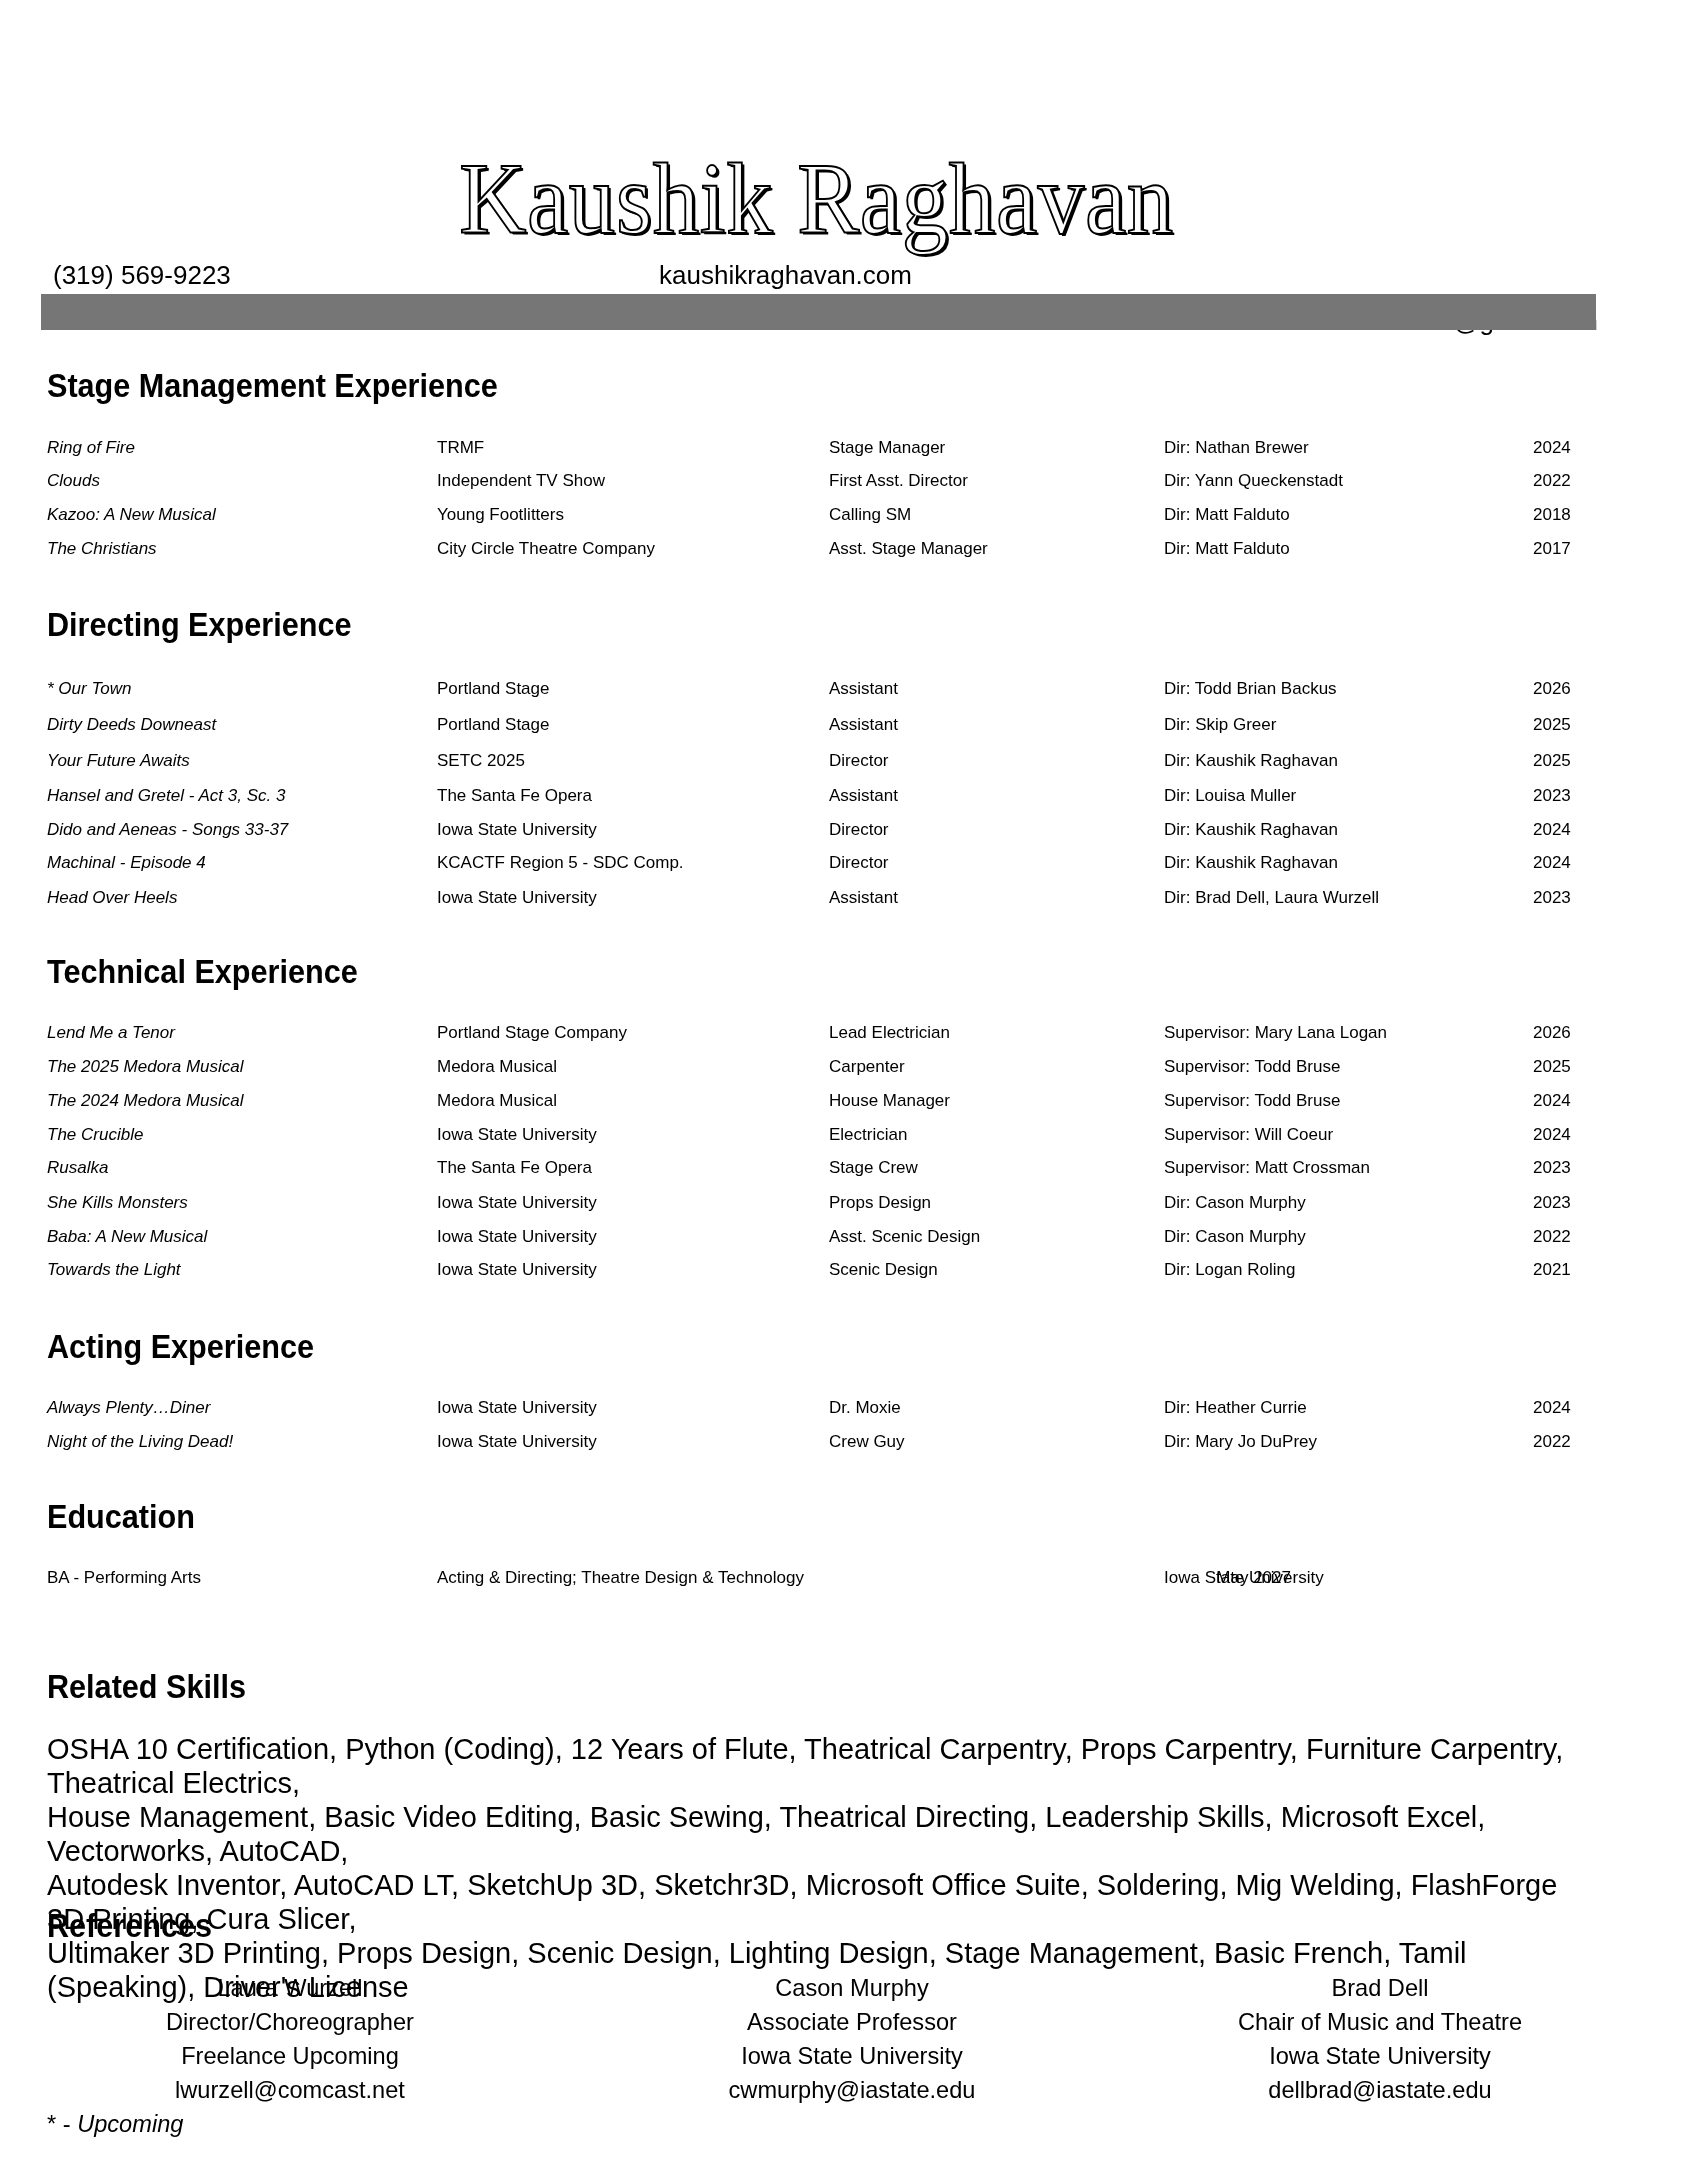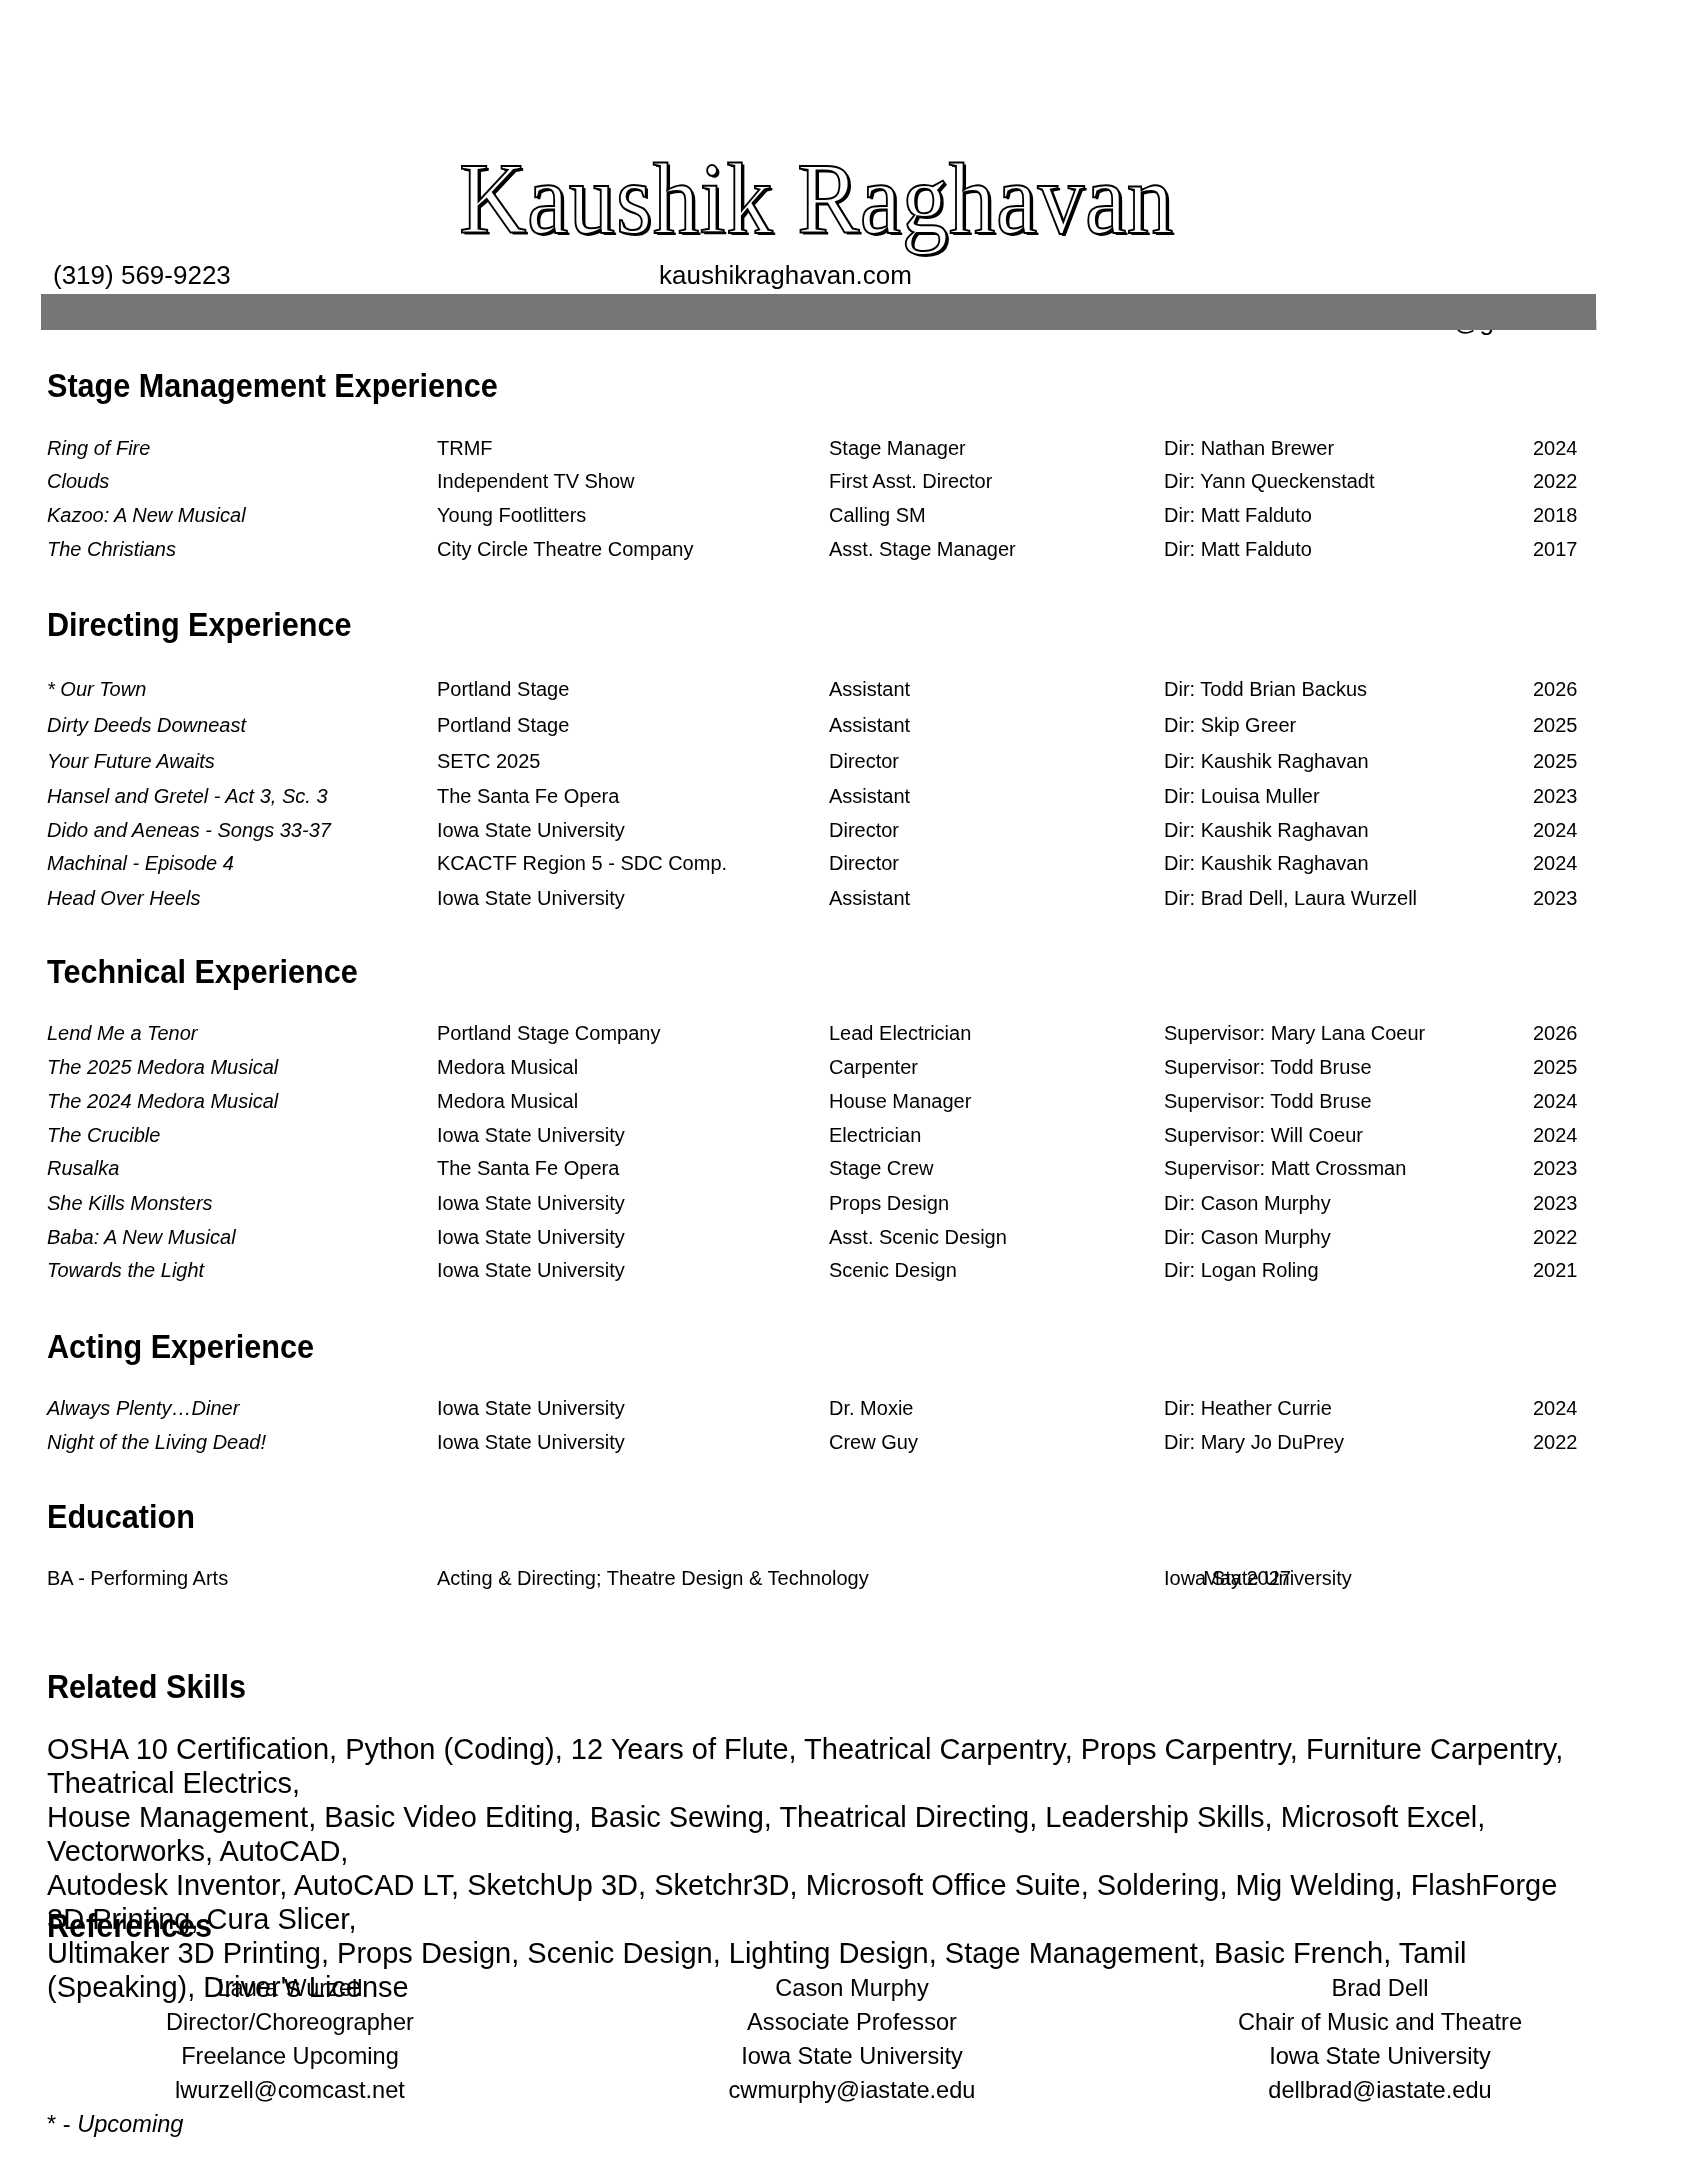--- a/index.html
+++ b/index.html
@@ -32,21 +32,21 @@
     position: absolute; left: 41px; top: 294px; width: 1555px; height: 36px;
     background: #767676;
   }
   .section-title {
     position: absolute; left: 47px;
     font-size: 34px; font-weight: bold; line-height: 40px; white-space: nowrap;
     transform: scaleX(0.9); transform-origin: 0 0;
   }
   .row {
     position: absolute; left: 0; width: 1388px; height: 34px;
-    font-size: 20px; line-height: 34px;
+    font-size: 17px; line-height: 34px;
   }
   .row span { position: absolute; top: 0; white-space: nowrap; }
   .c1 { left: 47px; font-style: italic; }
   .c1.plain { font-style: normal; }
   .c2 { left: 437px; }
   .c3 { left: 829px; }
   .c4 { left: 1164px; }
   .c5 { left: 1533px; }
   .c5r { right: 97px; }
   .skills {
@@ -154,21 +154,21 @@
   <span class="c3">Assistant</span>
   <span class="c4">Dir: Brad Dell, Laura Wurzell</span>
   <span class="c5">2023</span>
 </div>
 
 <div class="section-title" style="top:951px">Technical Experience</div>
 <div class="row" style="top:1016px">
   <span class="c1">Lend Me a Tenor</span>
   <span class="c2">Portland Stage Company</span>
   <span class="c3">Lead Electrician</span>
-  <span class="c4">Supervisor: Mary Lana Coeur</span>
+  <span class="c4">Supervisor: Mary Lana Logan</span>
   <span class="c5">2026</span>
 </div>
 <div class="row" style="top:1050px">
   <span class="c1">The 2025 Medora Musical</span>
   <span class="c2">Medora Musical</span>
   <span class="c3">Carpenter</span>
   <span class="c4">Supervisor: Todd Bruse</span>
   <span class="c5">2025</span>
 </div>
 <div class="row" style="top:1084px">

